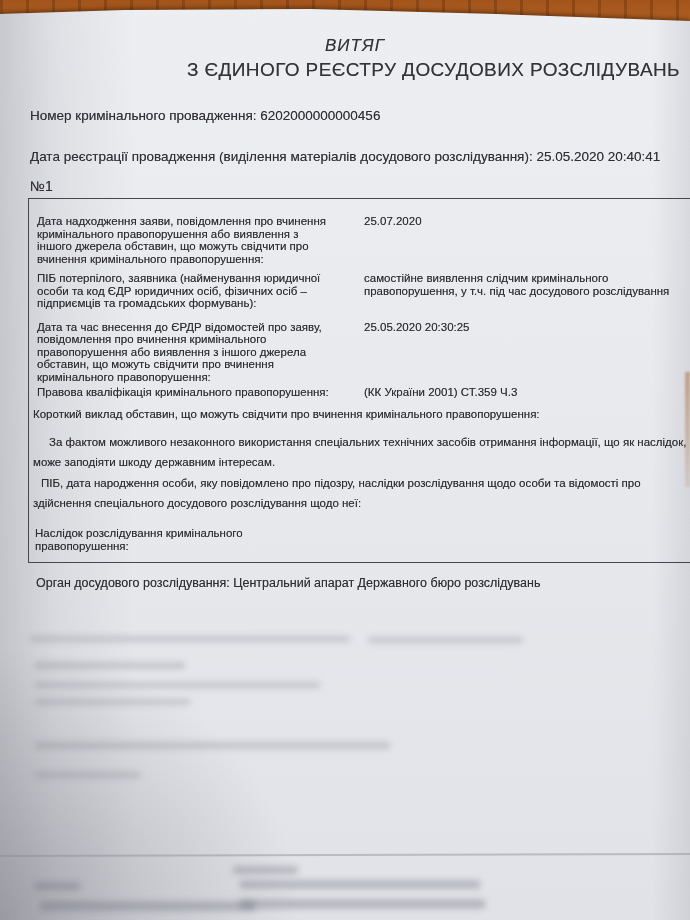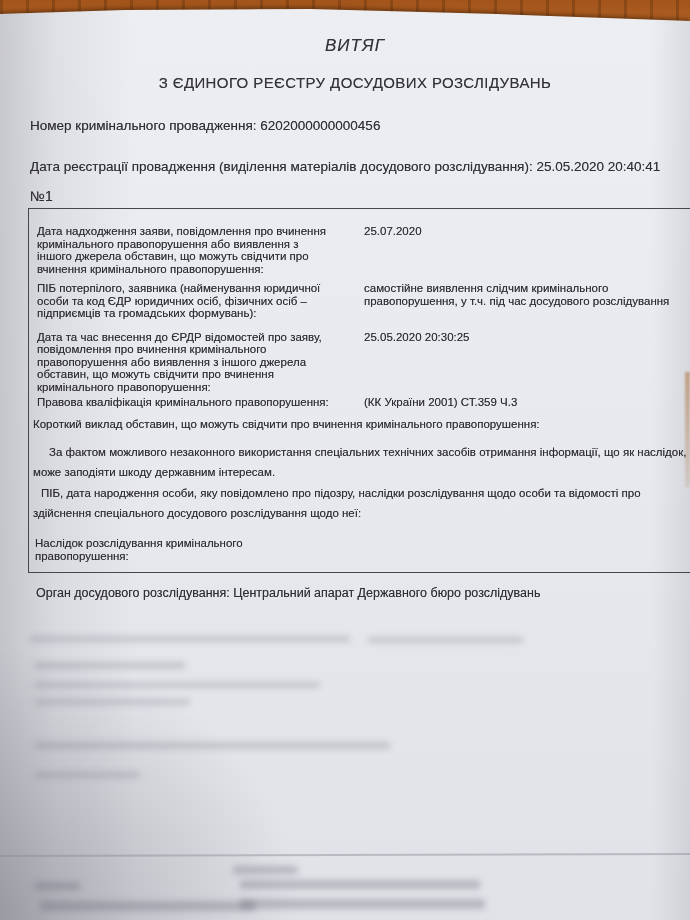--- a/index.html
+++ b/index.html
@@ -24,21 +24,21 @@
       radial-gradient(ellipse 430px 390px at 0% 100%, rgba(92,92,104,.40), rgba(92,92,104,0) 70%),
       linear-gradient(to left, rgba(120,120,132,.16), rgba(120,120,132,0) 38px),
       linear-gradient(180deg,#edeef2 0%, #e8e9ed 50%, #e1e2e7 100%);
   }
   .wood-sliver{position:absolute;right:0;top:372px;width:5px;height:115px;
     background:linear-gradient(180deg,rgba(173,113,62,.55),rgba(173,113,62,.15));filter:blur(1px);}
 
   .sheet{position:absolute;left:30px;top:0;width:650px;color:#2e2e33;
     text-shadow:0 0 .5px rgba(46,46,51,.55);}
   .title{margin-top:36px;text-align:center;font-size:17px;letter-spacing:1px;color:#333338;font-style:italic;}
-  .subtitle{margin-top:18px;text-align:center;font-size:15px;letter-spacing:.4px;color:#333338;}
+  .subtitle{margin-top:3px;text-align:right;font-size:19px;letter-spacing:.4px;color:#333338;}
   .meta{font-size:13.5px;line-height:20px;color:#2f2f35;}
   .meta.case{margin-top:25px;}
   .meta.reg{margin-top:21px;}
   .recno{margin-top:11px;font-size:14px;}
 
   .tbl{
     margin-top:4px;margin-left:-2px;width:680px;box-sizing:border-box;
     border:1.4px solid #46464c;
     padding-top:16px;
     font-size:11.5px;line-height:12.5px;color:#2c2c31;

